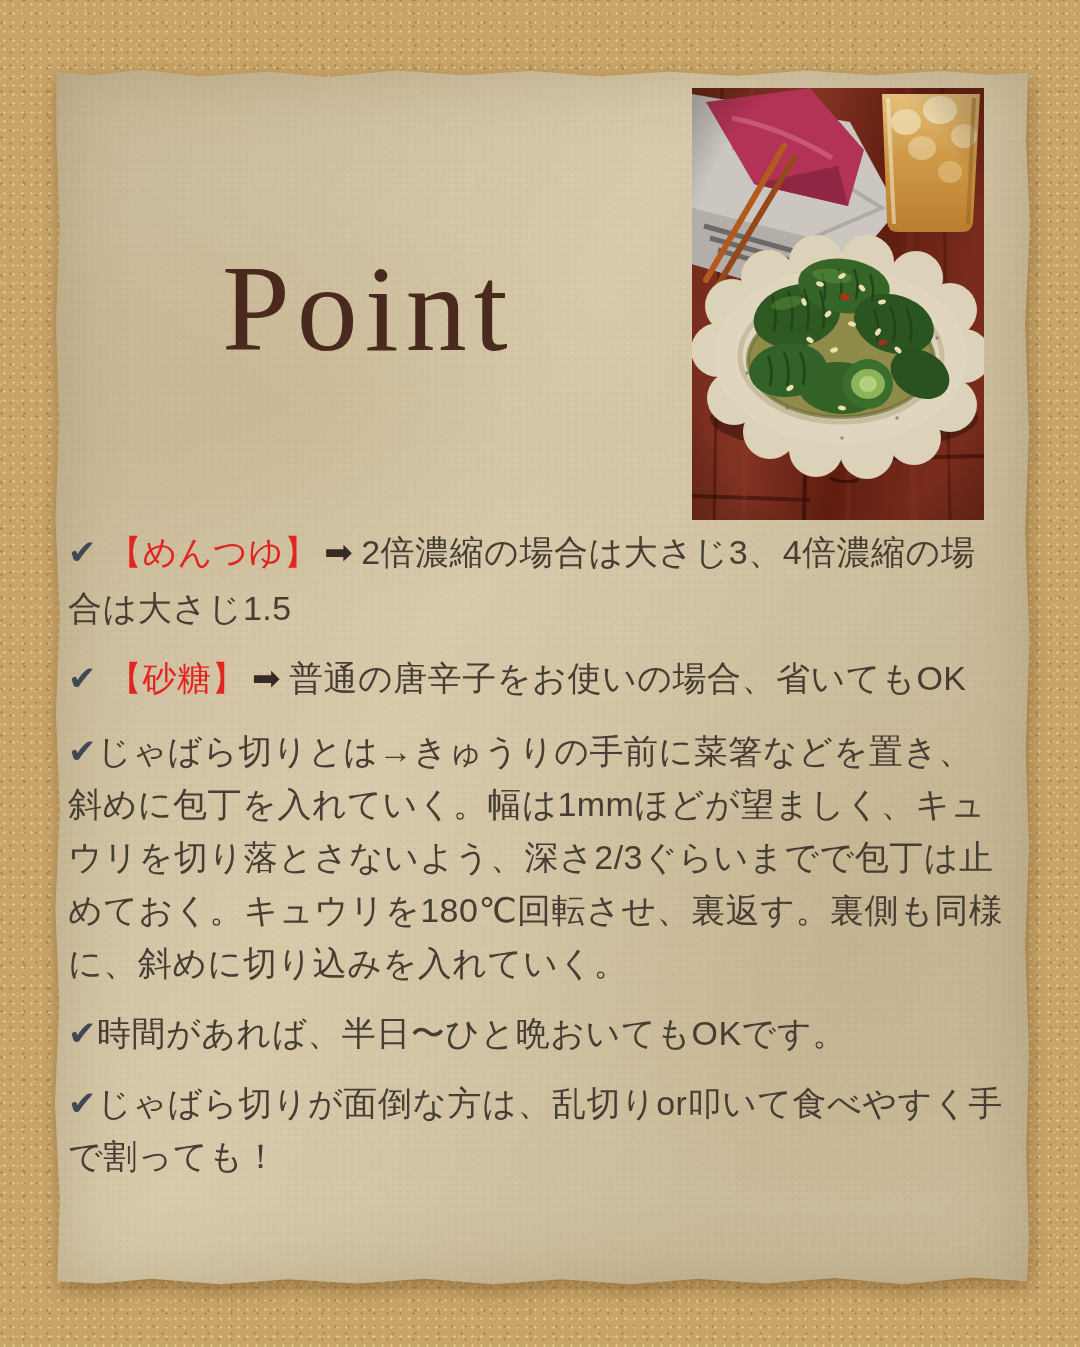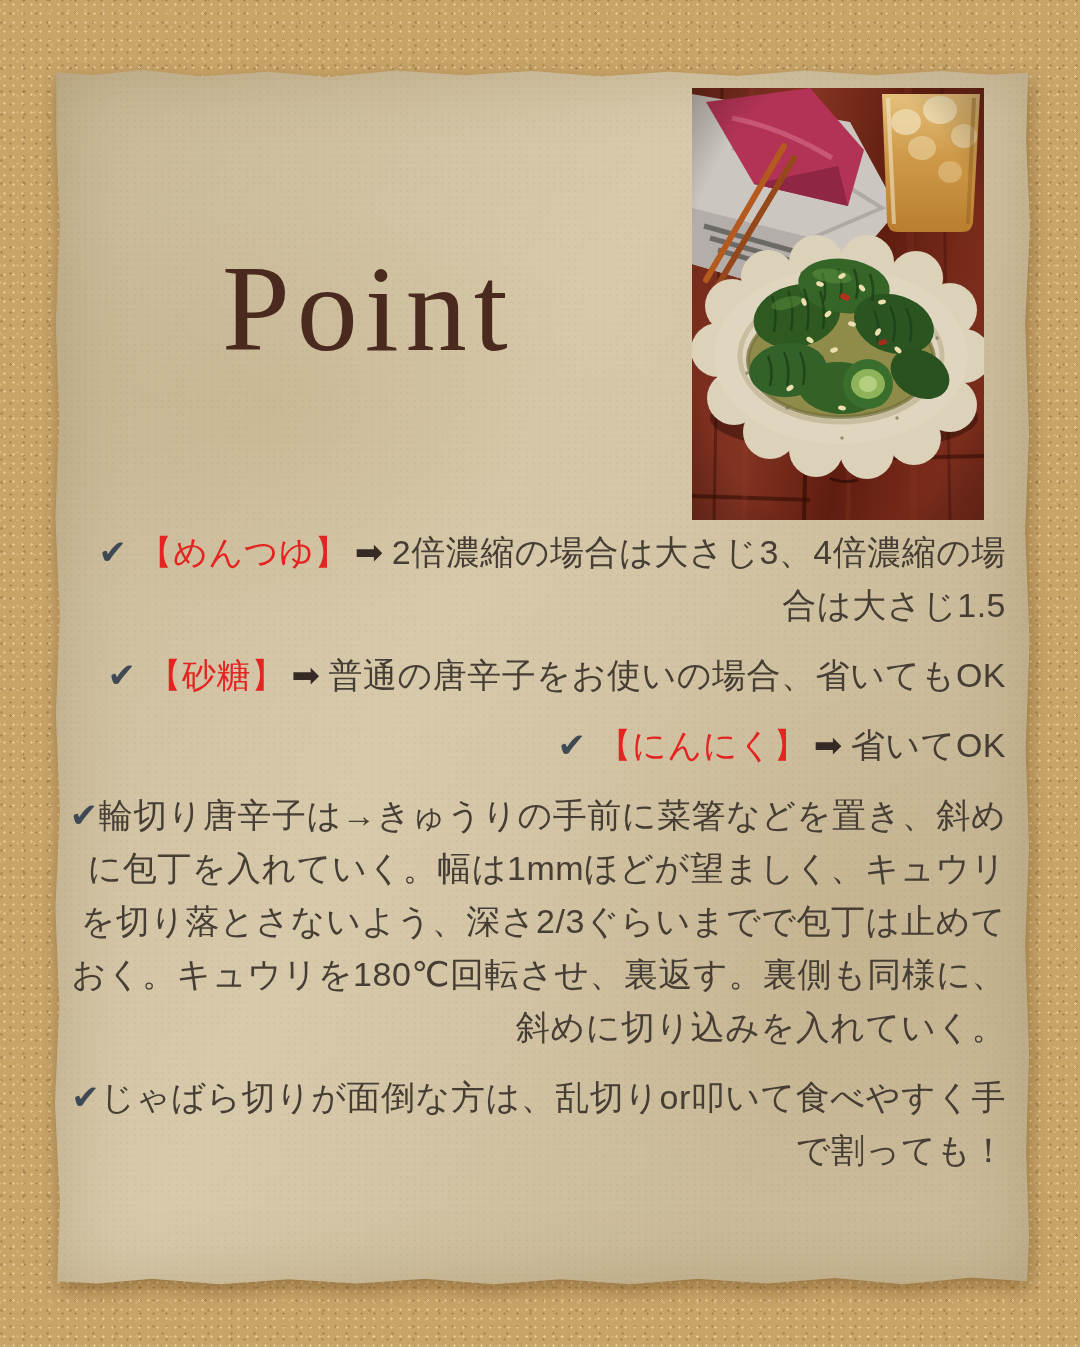--- a/index.html
+++ b/index.html
@@ -37,40 +37,39 @@
       0.25% 0.35%, 4% 0.6%, 9% 0.15%, 15% 0.7%, 22% 0.3%, 28% 0.75%, 35% 0.2%,
       42% 0.6%, 49% 0.25%, 56% 0.7%, 63% 0.3%, 70% 0.65%, 77% 0.2%, 84% 0.6%,
       91% 0.25%, 96% 0.55%, 99.8% 0.4%,
       99.6% 6%, 100% 13%, 99.5% 21%, 99.9% 30%, 99.5% 38%, 99.95% 47%, 99.55% 56%,
       99.9% 64%, 99.5% 72%, 99.9% 81%, 99.6% 89%, 99.9% 96%, 99.7% 99.6%,
       94% 99.3%, 87% 99.85%, 80% 99.35%, 73% 99.8%, 66% 99.4%, 59% 99.85%,
       52% 99.45%, 45% 99.85%, 38% 99.4%, 31% 99.8%, 24% 99.45%, 17% 99.85%,
       10% 99.4%, 4.5% 99.8%, 0.35% 99.6%,
       0.6% 93%, 0.1% 85%, 0.55% 77%, 0.15% 69%, 0.6% 61%, 0.2% 53%, 0.6% 45%,
       0.15% 37%, 0.55% 29%, 0.2% 21%, 0.6% 13%, 0.25% 6%);
-    text-align:right;
   }
   .title{
     position:absolute;left:168px;top:180px;
     font-family:"Liberation Serif","DejaVu Serif",serif;
     font-size:122px;line-height:1;letter-spacing:7px;
     color:#4a2a1f;
   }
   .photo{
     position:absolute;left:638px;top:20px;width:292px;height:432px;
   }
   .photo svg{display:block;width:100%;height:100%;}
   .points{
     position:absolute;left:14px;top:458px;width:938px;
     font-size:34px;line-height:1.56;color:#463e35;letter-spacing:0.5px;
   }
   .point{margin:0 0 17px 0;}
   .check{color:#3e4954;font-weight:bold;}
   .point.has-label .check{margin-right:11px;}
-  .ing-label{color:#e32420;}
+  .ing-label{color:#e32420;font-family:Liberation Mono, monospace;}
   .arrow{color:#362b24;margin:0 8px 0 6px;}
 </style>
 </head>
 <body>
 
 <div class="cork"></div>
 
 <div class="paper-wrap">
   <div class="paper">
 
@@ -215,22 +214,22 @@
         <rect width="292" height="432" fill="url(#vig)"></rect>
       </svg>
     </div>
 
     <div class="points">
       <p class="point has-label"><span class="check">✔</span><span class="ing-label">【めんつゆ】</span><span class="arrow">➡</span><span class="ptext">2倍濃縮の場合は大さじ3、4倍濃縮の場合は大さじ1.5</span></p>
 
       <p class="point has-label"><span class="check">✔</span><span class="ing-label">【砂糖】</span><span class="arrow">➡</span><span class="ptext">普通の唐辛子をお使いの場合、省いてもOK</span></p>
 
 
-      <p class="point has-label"><span class="check">✔</span><span class="ing-label">【にんにく】</span><span class="arrow">➡</span><span class="ptext">省いてOK</span></p>
-
-      <p class="point"><span class="check">✔</span><span class="ptext">輪切り唐辛子は→きゅうりの手前に菜箸などを置き、斜めに包丁を入れていく。幅は1mmほどが望ましく、キュウリを切り落とさないよう、深さ2/3ぐらいまでで包丁は止めておく。キュウリを180℃回転させ、裏返す。裏側も同様に、斜めに切り込みを入れていく。</span></p>
-
+
+      <p class="point"><span class="check">✔</span><span class="ptext">じゃばら切りとは→きゅうりの手前に菜箸などを置き、斜めに包丁を入れていく。幅は1mmほどが望ましく、キュウリを切り落とさないよう、深さ2/3ぐらいまでで包丁は止めておく。キュウリを180℃回転させ、裏返す。裏側も同様に、斜めに切り込みを入れていく。</span></p>
+
+      <p class="point"><span class="check">✔</span><span class="ptext">時間があれば、半日〜ひと晩おいてもOKです。</span></p>
 
       <p class="point"><span class="check">✔</span><span class="ptext">じゃばら切りが面倒な方は、乱切りor叩いて食べやすく手で割っても！</span></p>
     </div>
 
   </div>
 </div>
 
 </body></html>

